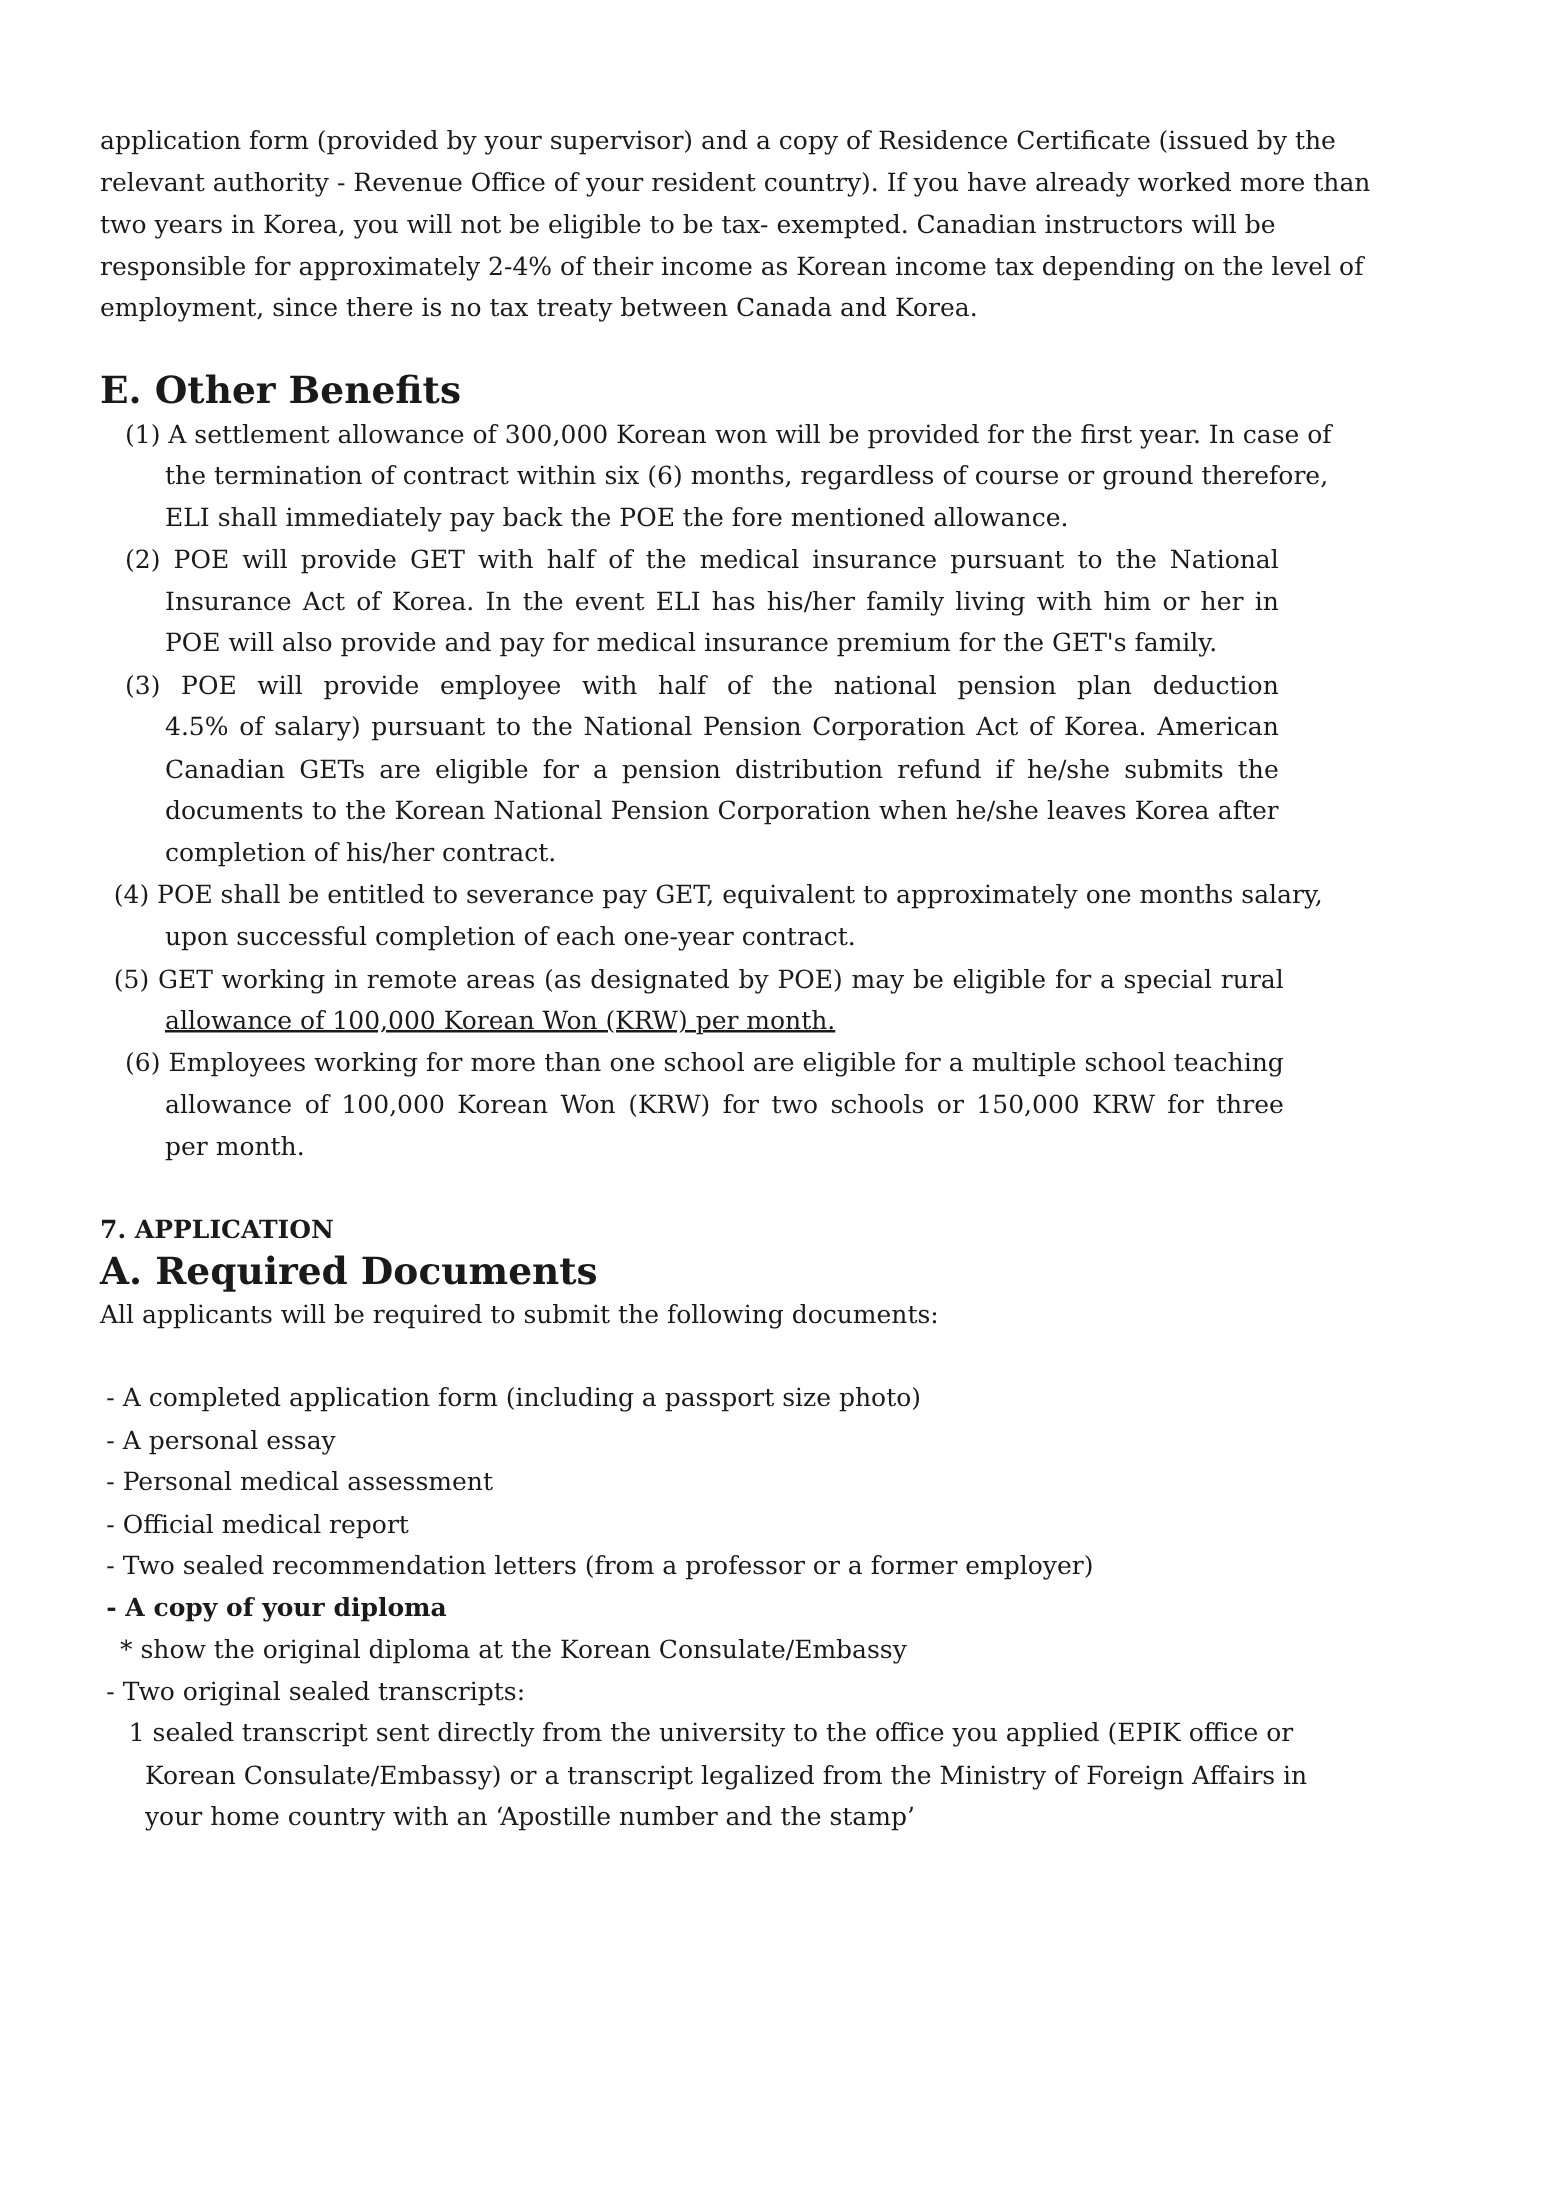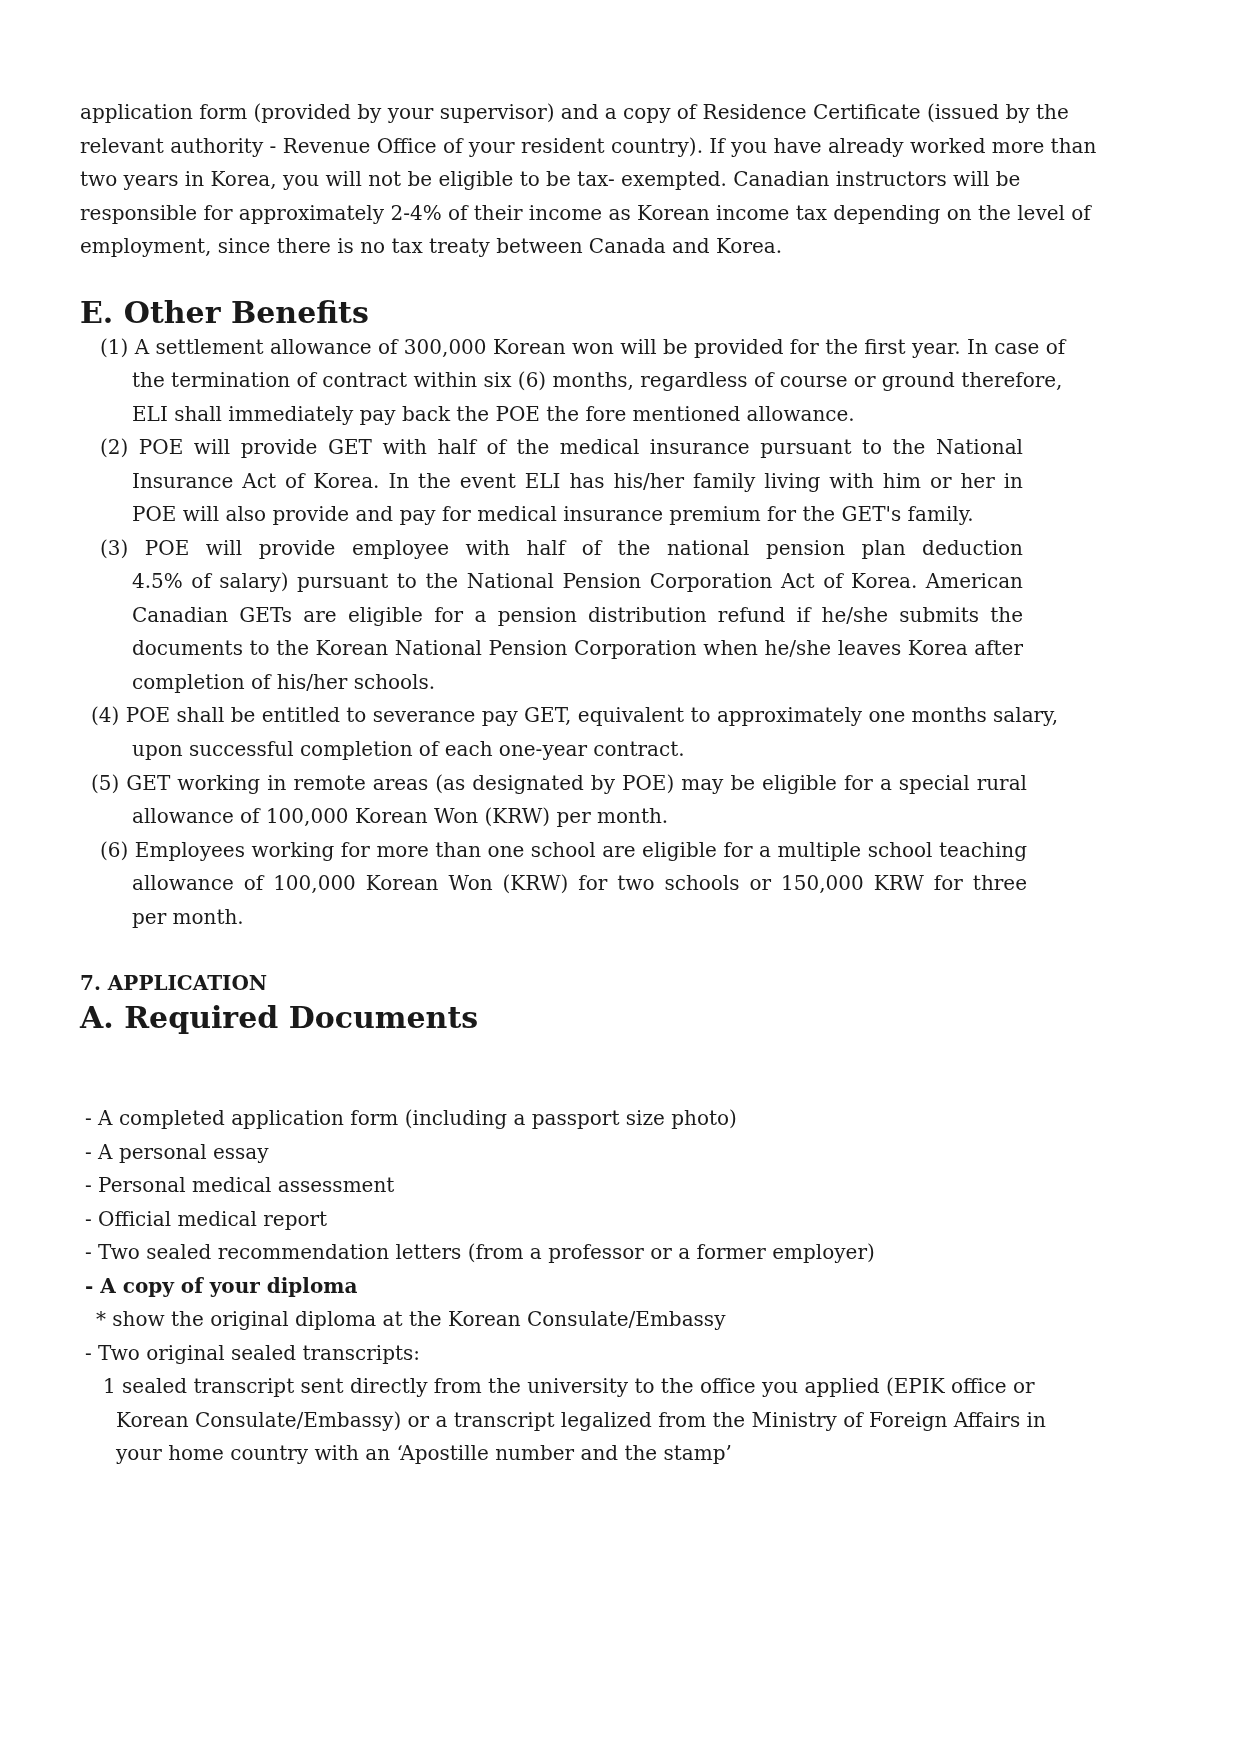--- a/index.html
+++ b/index.html
@@ -40,41 +40,42 @@
     <div class="line just" style="left:100px;top:419px;width:923px;">(2) POE will provide GET with half of the medical insurance pursuant to the National Medical</div>
     <div class="line just" style="left:132px;top:453px;width:891px;">Insurance Act of Korea. In the event ELI has his/her family living with him or her in Korea,</div>
     <div class="line" style="left:132px;top:486px;">POE will also provide and pay for medical insurance premium for the GET's family.</div>
   </div>
 
   <div>
     <div class="line just" style="left:100px;top:520px;width:923px;">(3) POE will provide employee with half of the national pension plan deduction (approximately</div>
     <div class="line just" style="left:132px;top:553px;width:891px;">4.5% of salary) pursuant to the National Pension Corporation Act of Korea. American or</div>
     <div class="line just" style="left:132px;top:587px;width:891px;">Canadian GETs are eligible for a pension distribution refund if he/she submits the required</div>
     <div class="line just" style="left:132px;top:620px;width:891px;">documents to the Korean National Pension Corporation when he/she leaves Korea after the</div>
-    <div class="line" style="left:132px;top:654px;">completion of his/her schools.</div>
+    <div class="line" style="left:132px;top:654px;">completion of his/her contract.</div>
   </div>
 
   <div>
     <div class="line" style="left:91px;top:687px;">(4) POE shall be entitled to severance pay GET, equivalent to approximately one months salary,</div>
     <div class="line" style="left:132px;top:721px;">upon successful completion of each one-year contract.</div>
   </div>
 
   <div>
     <div class="line just" style="left:91px;top:755px;width:936px;">(5) GET working in remote areas (as designated by POE) may be eligible for a special rural</div>
-    <div class="line" style="left:132px;top:788px;">allowance of 100,000 Korean Won (KRW) per month.</div>
+    <div class="line" style="left:132px;top:788px;text-decoration:underline;">allowance of 100,000 Korean Won (KRW) per month.</div>
   </div>
 
   <div>
     <div class="line just" style="left:100px;top:822px;width:927px;">(6) Employees working for more than one school are eligible for a multiple school teaching</div>
     <div class="line just" style="left:132px;top:855px;width:895px;">allowance of 100,000 Korean Won (KRW) for two schools or 150,000 KRW for three schools</div>
     <div class="line" style="left:132px;top:889px;">per month.</div>
   </div>
 
   <div class="line h1" style="left:80px;top:955px;">7. APPLICATION</div>
   <div class="line h2" style="left:80px;top:990px;">A. Required Documents</div>
+  <div class="line" style="left:80px;top:1023px;">All applicants will be required to submit the following documents:</div>
 
   <div>
     <div class="line" style="left:85px;top:1090px;">- A completed application form (including a passport size photo)</div>
     <div class="line" style="left:85px;top:1124px;">- A personal essay</div>
     <div class="line" style="left:85px;top:1157px;">- Personal medical assessment</div>
     <div class="line" style="left:85px;top:1191px;">- Official medical report</div>
     <div class="line" style="left:85px;top:1224px;">- Two sealed recommendation letters (from a professor or a former employer)</div>
     <div class="line" style="left:85px;top:1258px;font-weight:bold;">- A copy of your diploma</div>
     <div class="line" style="left:96px;top:1291px;">* show the original diploma at the Korean Consulate/Embassy</div>
     <div class="line" style="left:85px;top:1325px;">- Two original sealed transcripts:</div>

